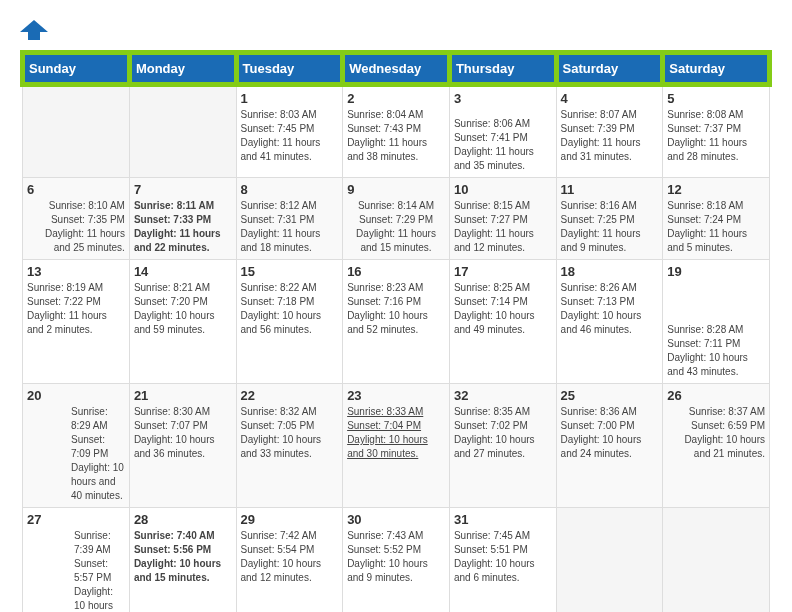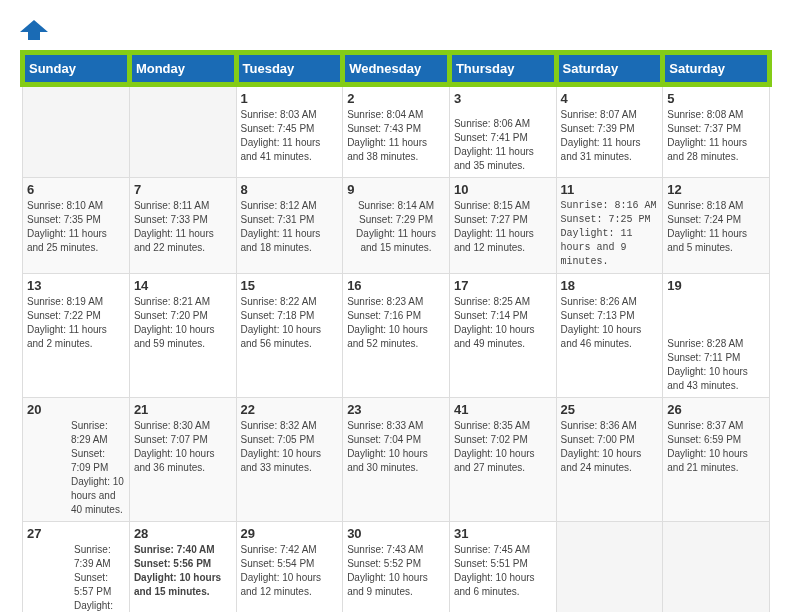--- a/index.html
+++ b/index.html
@@ -152,27 +152,27 @@
         <td>
           <span class="day-number">5</span>
           <div class="day-info" style="white-space: pre-line;">Sunrise: 8:08 AM
 Sunset: 7:37 PM
 Daylight: 11 hours and 28 minutes.</div>
         </td>
       </tr>
       <tr>
         <td>
           <span class="day-number">6</span>
-          <div class="day-info" style="white-space: pre-line;">Sunrise: 8:10 AM
+          <div class="day-info" style="white-space: pre-line; text-align: right;">Sunrise: 8:10 AM
 Sunset: 7:35 PM
 Daylight: 11 hours and 25 minutes.</div>
         </td>
         <td>
           <span class="day-number">7</span>
-          <div class="day-info" style="white-space: pre-line;">Sunrise: 8:11 AM
+          <div class="day-info" style="white-space: pre-line; font-weight: bold;">Sunrise: 8:11 AM
 Sunset: 7:33 PM
 Daylight: 11 hours and 22 minutes.</div>
         </td>
         <td>
           <span class="day-number">8</span>
           <div class="day-info" style="white-space: pre-line;">Sunrise: 8:12 AM
 Sunset: 7:31 PM
 Daylight: 11 hours and 18 minutes.</div>
         </td>
         <td>
@@ -182,21 +182,21 @@
 Daylight: 11 hours and 15 minutes.</div>
         </td>
         <td>
           <span class="day-number">10</span>
           <div class="day-info" style="white-space: pre-line;">Sunrise: 8:15 AM
 Sunset: 7:27 PM
 Daylight: 11 hours and 12 minutes.</div>
         </td>
         <td>
           <span class="day-number">11</span>
-          <div class="day-info" style="white-space: pre-line; font-family: Liberation Mono, monospace;">Sunrise: 8:16 AM
+          <div class="day-info" style="white-space: pre-line;">Sunrise: 8:16 AM
 Sunset: 7:25 PM
 Daylight: 11 hours and 9 minutes.</div>
         </td>
         <td>
           <span class="day-number">12</span>
           <div class="day-info" style="white-space: pre-line;">Sunrise: 8:18 AM
 Sunset: 7:24 PM
 Daylight: 11 hours and 5 minutes.</div>
         </td>
       </tr>
@@ -258,39 +258,39 @@
 Daylight: 10 hours and 36 minutes.</div>
         </td>
         <td>
           <span class="day-number">22</span>
           <div class="day-info" style="white-space: pre-line;">Sunrise: 8:32 AM
 Sunset: 7:05 PM
 Daylight: 10 hours and 33 minutes.</div>
         </td>
         <td>
           <span class="day-number">23</span>
-          <div class="day-info" style="white-space: pre-line;">Sunrise: 8:33 AM
+          <div class="day-info" style="white-space: pre-line; text-decoration: underline;">Sunrise: 8:33 AM
 Sunset: 7:04 PM
 Daylight: 10 hours and 30 minutes.</div>
         </td>
         <td>
-          <span class="day-number">41</span>
+          <span class="day-number">32</span>
           <div class="day-info" style="white-space: pre-line;">Sunrise: 8:35 AM
 Sunset: 7:02 PM
 Daylight: 10 hours and 27 minutes.</div>
         </td>
         <td>
           <span class="day-number">25</span>
           <div class="day-info" style="white-space: pre-line;">Sunrise: 8:36 AM
 Sunset: 7:00 PM
 Daylight: 10 hours and 24 minutes.</div>
         </td>
         <td>
           <span class="day-number">26</span>
-          <div class="day-info" style="white-space: pre-line;">Sunrise: 8:37 AM
+          <div class="day-info" style="white-space: pre-line; text-align: right;">Sunrise: 8:37 AM
 Sunset: 6:59 PM
 Daylight: 10 hours and 21 minutes.</div>
         </td>
       </tr>
       <tr>
         <td>
           <span class="day-number">27</span>
           <div class="day-info" style="white-space: pre-line; margin-left: 47px;">Sunrise: 7:39 AM
 Sunset: 5:57 PM
 Daylight: 10 hours and 18 minutes.</div>

